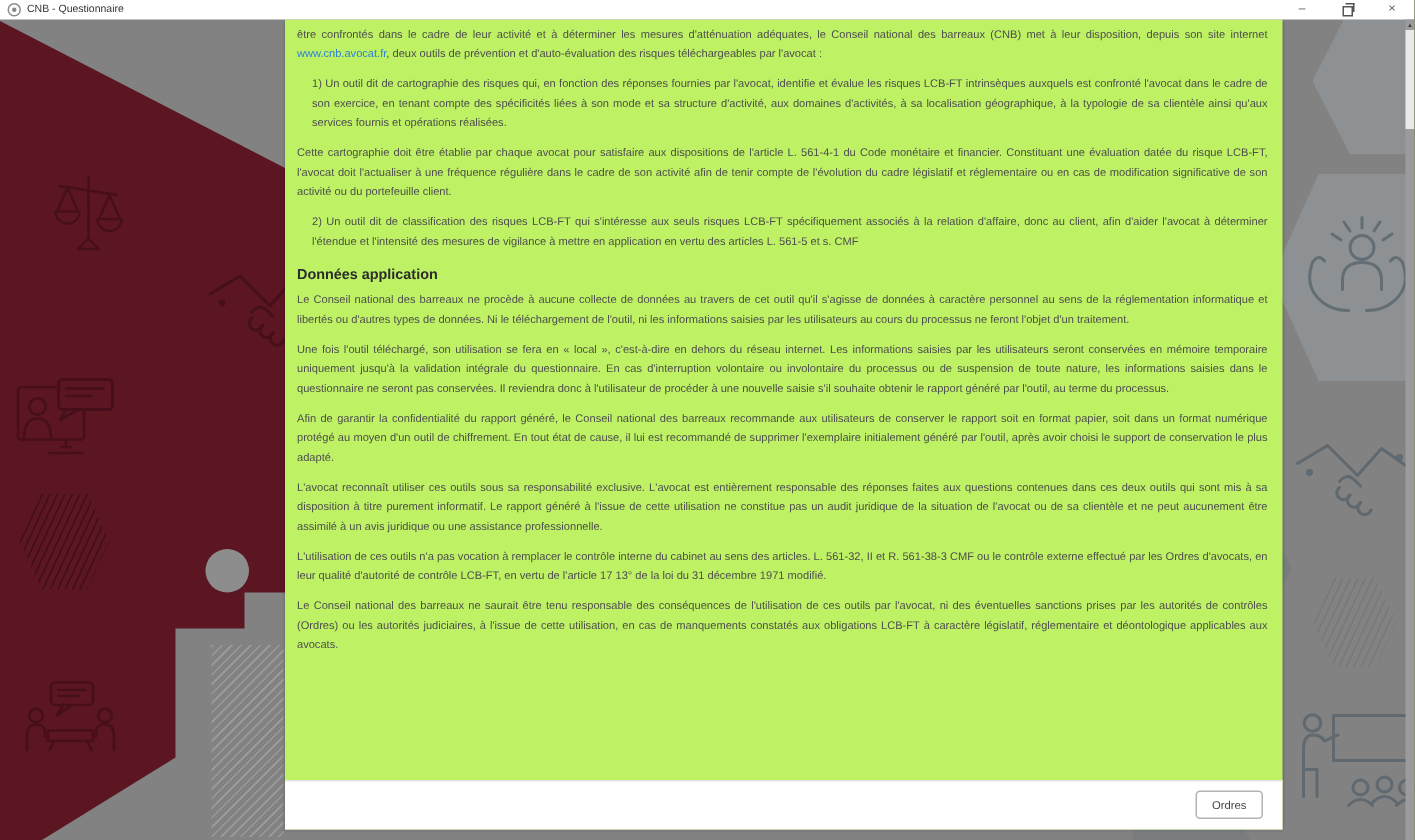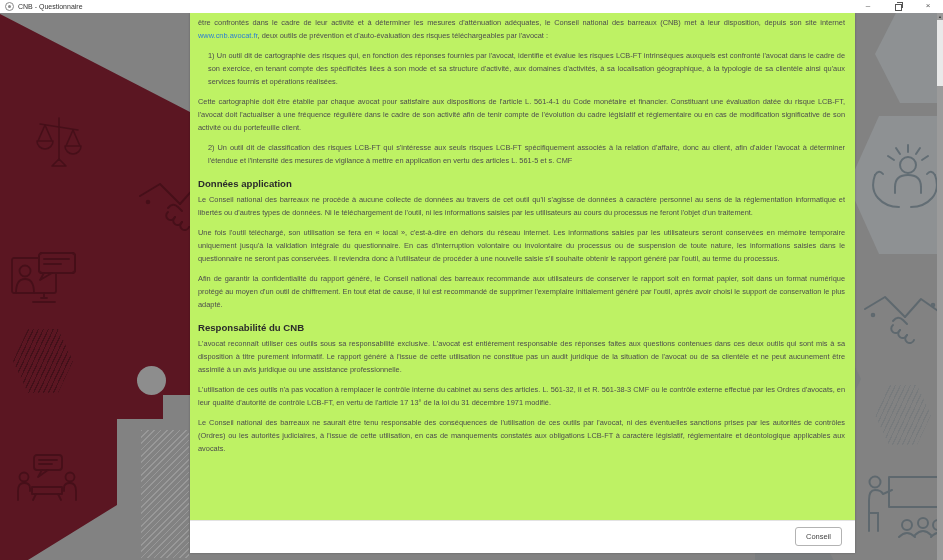--- a/index.html
+++ b/index.html
@@ -202,25 +202,24 @@
 
       <p class="body">Cette cartographie doit être établie par chaque avocat pour satisfaire aux dispositions de l'article L. 561-4-1 du Code monétaire et financier. Constituant une évaluation datée du risque LCB-FT, l'avocat doit l'actualiser à une fréquence régulière dans le cadre de son activité afin de tenir compte de l'évolution du cadre législatif et réglementaire ou en cas de modification significative de son activité ou du portefeuille client.</p>
 
       <p class="body indent">2) Un outil dit de classification des risques LCB-FT qui s'intéresse aux seuls risques LCB-FT spécifiquement associés à la relation d'affaire, donc au client, afin d'aider l'avocat à déterminer l'étendue et l'intensité des mesures de vigilance à mettre en application en vertu des articles L. 561-5 et s. CMF</p>
 
       <h2 class="section">Données application</h2>
       <p class="body">Le Conseil national des barreaux ne procède à aucune collecte de données au travers de cet outil qu'il s'agisse de données à caractère personnel au sens de la réglementation informatique et libertés ou d'autres types de données. Ni le téléchargement de l'outil, ni les informations saisies par les utilisateurs au cours du processus ne feront l'objet d'un traitement.</p>
       <p class="body">Une fois l'outil téléchargé, son utilisation se fera en « local », c'est-à-dire en dehors du réseau internet. Les informations saisies par les utilisateurs seront conservées en mémoire temporaire uniquement jusqu'à la validation intégrale du questionnaire. En cas d'interruption volontaire ou involontaire du processus ou de suspension de toute nature, les informations saisies dans le questionnaire ne seront pas conservées. Il reviendra donc à l'utilisateur de procéder à une nouvelle saisie s'il souhaite obtenir le rapport généré par l'outil, au terme du processus.</p>
       <p class="body">Afin de garantir la confidentialité du rapport généré, le Conseil national des barreaux recommande aux utilisateurs de conserver le rapport soit en format papier, soit dans un format numérique protégé au moyen d'un outil de chiffrement. En tout état de cause, il lui est recommandé de supprimer l'exemplaire initialement généré par l'outil, après avoir choisi le support de conservation le plus adapté.</p>
 
-      <h2 class="section">Responsabilité du CNB</h2>
       <p class="body">L'avocat reconnaît utiliser ces outils sous sa responsabilité exclusive. L'avocat est entièrement responsable des réponses faites aux questions contenues dans ces deux outils qui sont mis à sa disposition à titre purement informatif. Le rapport généré à l'issue de cette utilisation ne constitue pas un audit juridique de la situation de l'avocat ou de sa clientèle et ne peut aucunement être assimilé à un avis juridique ou une assistance professionnelle.</p>
       <p class="body">L'utilisation de ces outils n'a pas vocation à remplacer le contrôle interne du cabinet au sens des articles. L. 561-32, II et R. 561-38-3 CMF ou le contrôle externe effectué par les Ordres d'avocats, en leur qualité d'autorité de contrôle LCB-FT, en vertu de l'article 17 13° de la loi du 31 décembre 1971 modifié.</p>
       <p class="body">Le Conseil national des barreaux ne saurait être tenu responsable des conséquences de l'utilisation de ces outils par l'avocat, ni des éventuelles sanctions prises par les autorités de contrôles (Ordres) ou les autorités judiciaires, à l'issue de cette utilisation, en cas de manquements constatés aux obligations LCB-FT à caractère législatif, réglementaire et déontologique applicables aux avocats.</p>
 
     </div>
 
     <div class="panel-footer">
-      <button class="next-btn">Conseil</button>
+      <button class="next-btn">Ordres</button>
     </div>
   </div>
 
 </div>
 
 </body></html>

